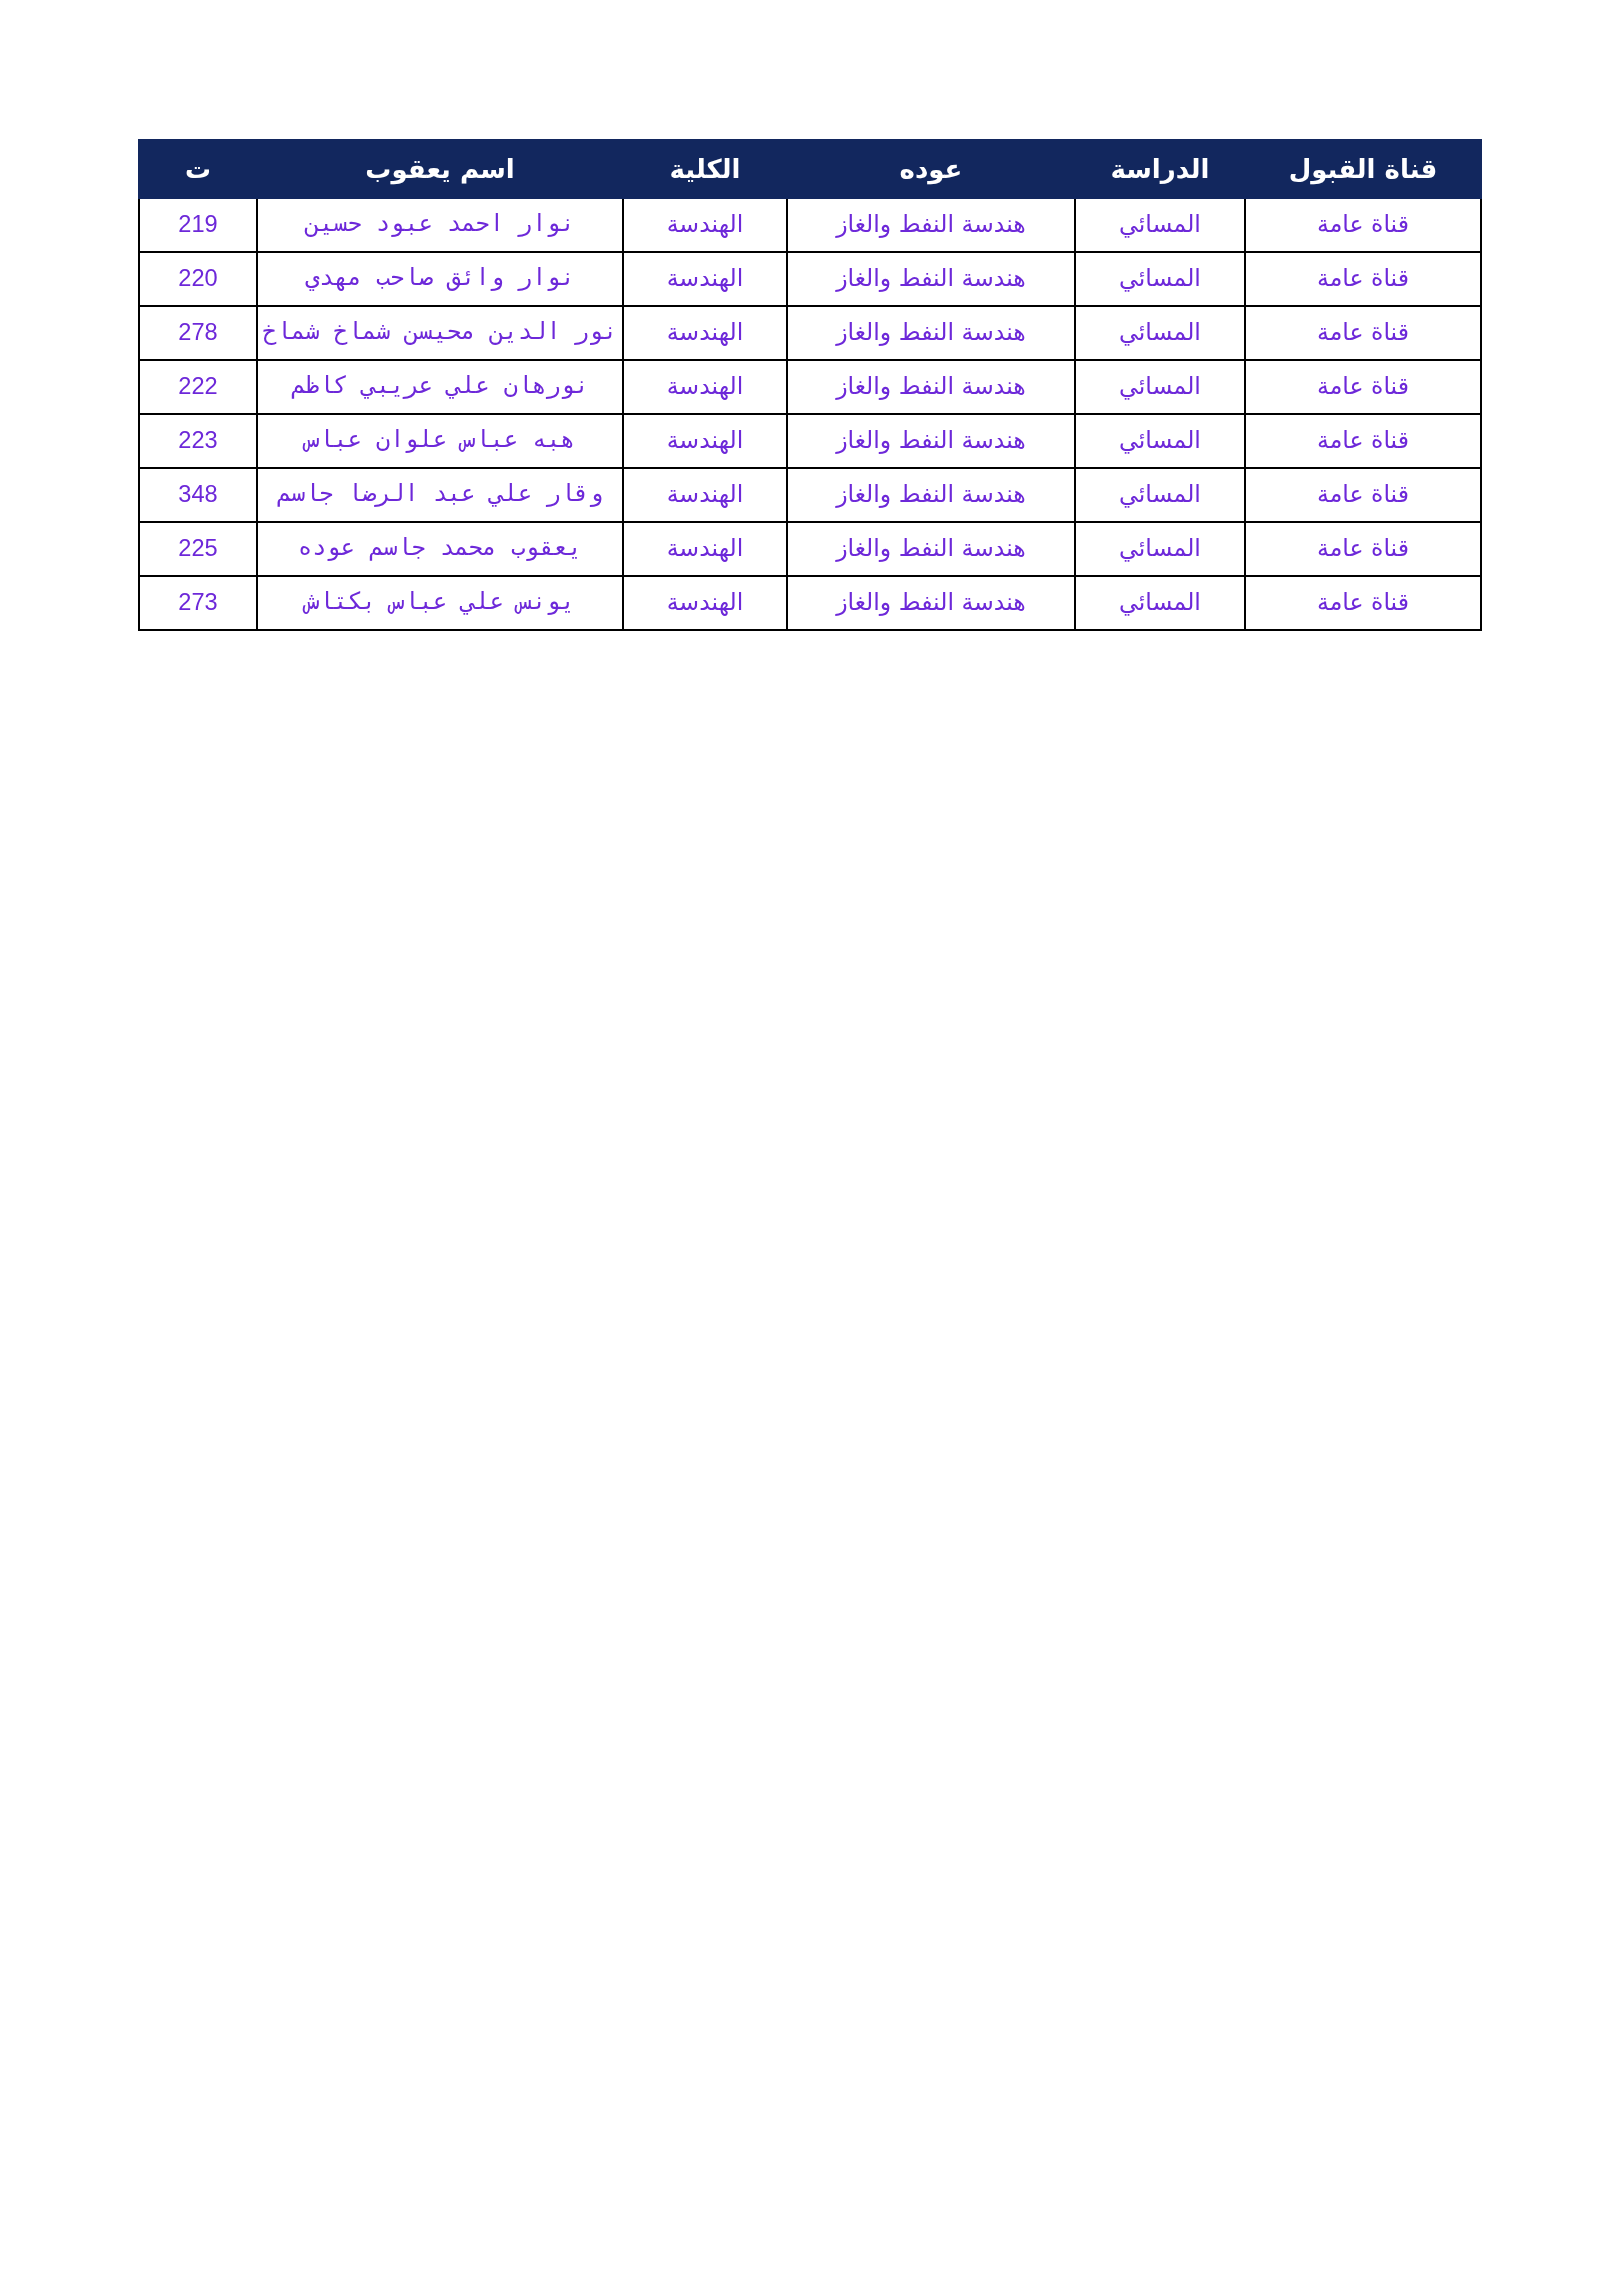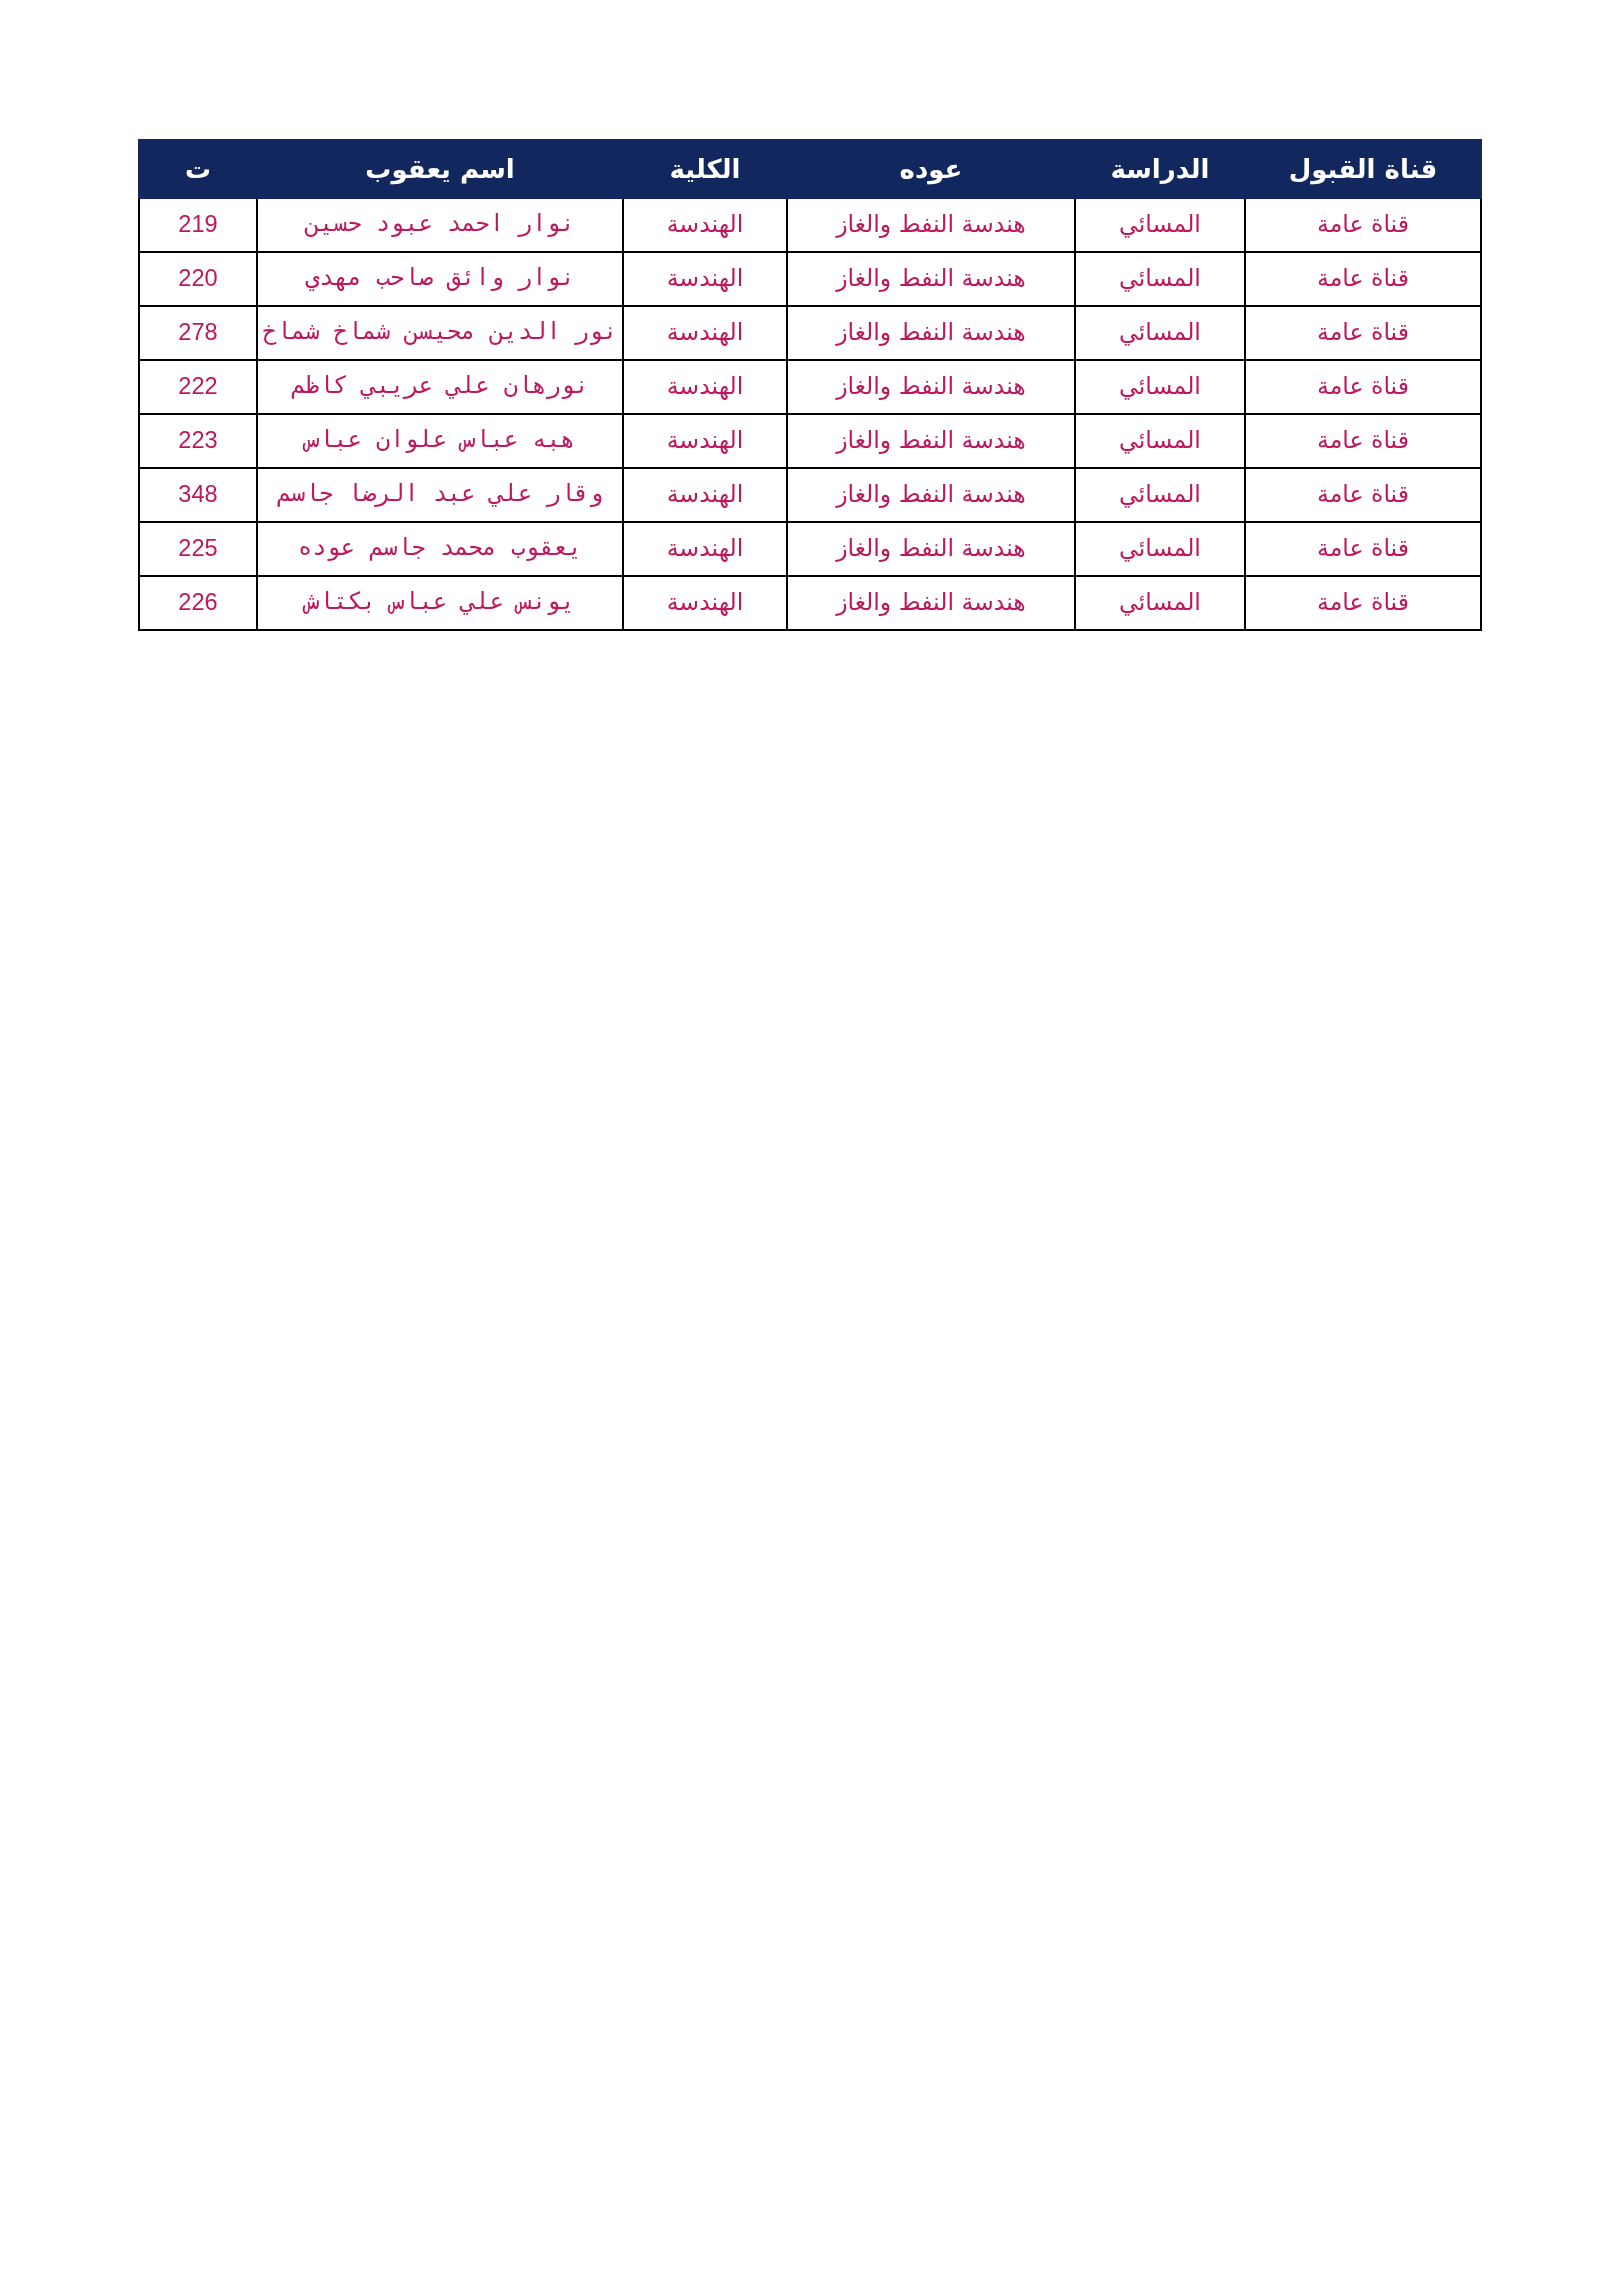--- a/index.html
+++ b/index.html
@@ -32,21 +32,21 @@
     direction: rtl;
   }
   table.data th, table.data td {
     border: 2px solid #000000;
     padding: 0;
     height: 52px;
     vertical-align: middle;
     text-align: center;
     font-size: 23.6px;
     line-height: 1.1;
-    color: #be185d;
+    color: #6d28d9;
     font-weight: normal;
     overflow: hidden;
     white-space: nowrap;
   }
   table.data thead th {
     background: #12275e;
     color: #ffffff;
     font-weight: bold;
     font-size: 26px;
     height: 56px;
@@ -148,19 +148,19 @@
           <td class="cell-coll">الهندسة</td>
           <td class="cell-name">يعقوب محمد جاسم عوده</td>
           <td class="num">225</td>
         </tr>
         <tr>
           <td class="cell-chan">قناة عامة</td>
           <td class="cell-study">المسائي</td>
           <td class="cell-dept">هندسة النفط والغاز</td>
           <td class="cell-coll">الهندسة</td>
           <td class="cell-name">يونس علي عباس بكتاش</td>
-          <td class="num">226</td>
+          <td class="num">273</td>
         </tr>
       </tbody>
     </table>
   </div>
 </div>
 
 
 </body></html>

